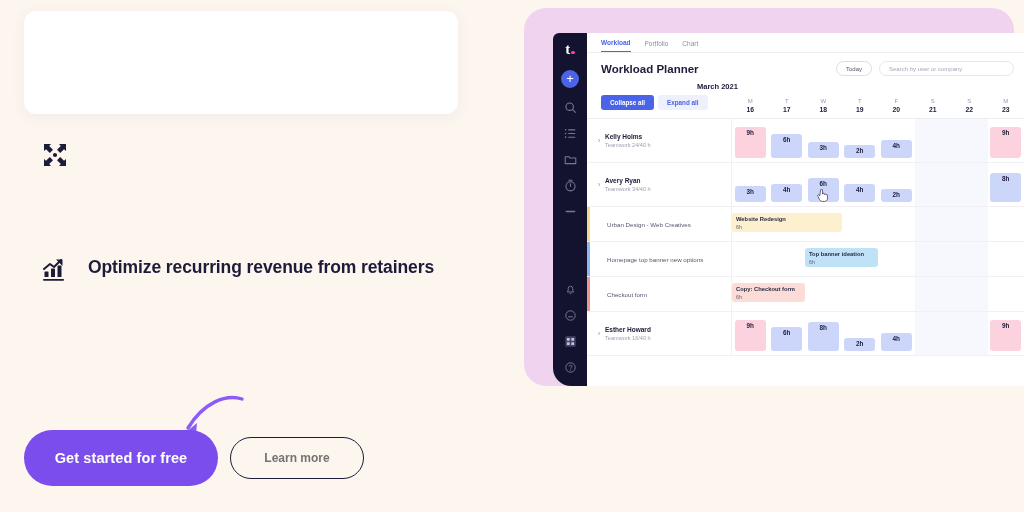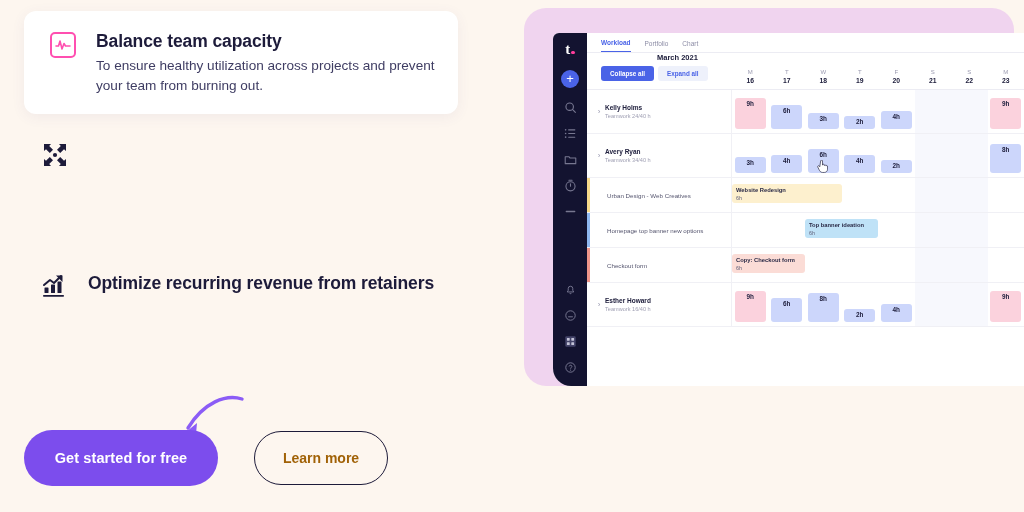--- a/index.html
+++ b/index.html
@@ -44,45 +44,45 @@
   .card {
     position: absolute;
     left: 24px; top: 11px;
     width: 434px; height: 103px;
     background: #ffffff;
     border-radius: 12px;
     box-shadow: 0 3px 14px rgba(90,70,140,0.07);
   }
   #feature-0 { left: 48px; top: 30px; width: 396px; }
   #feature-1 { left: 40px; top: 140px; width: 396px; }
-  #feature-2 { left: 40px; top: 272px; width: 396px; justify-content: space-between; }
+  #feature-2 { left: 40px; top: 256px; width: 396px; justify-content: space-between; }
 
   
   .ico-pulse { width: 26px; height: 26px; border: 2.4px solid #ff4fb0; border-radius: 5px;
                display:flex; align-items:center; justify-content:center; }
   .ico-svg { display:block; }
 
   
-  .cta-wrap { position: absolute; left: 24px; top: 430px; display: flex; align-items: center; gap: 36px; }
+  .cta-wrap { position: absolute; left: 24px; top: 430px; display: flex; align-items: center; gap: 12px; }
   .btn-primary {
     width: 194px; height: 56px;
     background: #7c4ded;
     color: #ffffff;
     border: none; border-radius: 28px;
     font-size: 14.5px; font-weight: bold;
     font-family: "Liberation Sans", sans-serif;
     letter-spacing: 0.1px;
     cursor: pointer;
   }
   .btn-secondary {
-    width: 134px; height: 54px;
+    width: 134px; height: 42px;
     background: transparent;
-    color: #a16207;
+    color: #737373;
     border: 1.8px solid #1d1b3a; border-radius: 27px;
-    font-size: 14px; font-weight: bold;
+    font-size: 12px; font-weight: bold;
     font-family: "Liberation Sans", sans-serif;
     cursor: pointer;
   }
   .arrow-deco { position: absolute; left: 168px; top: 392px; width: 80px; height: 50px; }
 
   
   .right { position: absolute; left: 524px; top: 8px; width: 490px; height: 378px; }
   .panel-bg {
     position: absolute; inset: 0;
     background: #f0d4ef;
@@ -131,21 +131,21 @@
   }
   .search-box {
     margin-left: 7px; width: 135px; height: 15px;
     border: 1px solid #e6e6ef; border-radius: 9px;
     font-size: 6px; color: #a6a6ba; padding: 0 9px;
     display: flex; align-items: center; background:#fff;
     font-family: "Liberation Sans", sans-serif;
   }
 
   .month-row { display: flex; padding: 0 0 4px 0; }
-  .month-label { margin-left: 70px; font-size: 7.5px; font-weight: bold; color: #20203e; }
+  .month-label { margin-left: 110px; font-size: 7.5px; font-weight: bold; color: #20203e; }
 
   .ctrl-row { display: flex; align-items: flex-end; border-bottom: 1px solid #ececf3; }
   .ctrl-left { width: 145px; padding: 0 0 8px 14px; display: flex; gap: 4px; }
   .seg {
     font-size: 6.3px; font-weight: bold; border-radius: 3px;
     padding: 4px 9px; cursor: pointer;
   }
   .seg.active { background: #4a63e7; color: #fff; }
   .seg.inactive { background: #eef1fb; color: #4a63e7; }
   .daycols { flex: 1; display: flex; }
@@ -191,33 +191,20 @@
 </style>
 </head>
 <body>
 
 <div class="page">
 
   <div class="left">
 
     <div class="card"></div>
 
-    <div class="feature" id="feature-0">
-      <div class="ficon">
-        <div class="ico-pulse">
-          <svg class="ico-svg" width="16" height="12" viewBox="0 0 16 12">
-            <polyline points="1,7 3.5,7 5,2 7,10 9,4.5 10.5,7 15,7" fill="none" stroke="#ff4fb0" stroke-width="1.6" stroke-linecap="round" stroke-linejoin="round"></polyline>
-          </svg>
-        </div>
-      </div>
-      <div class="ftext">
-        <h3>Balance team capacity</h3>
-        <p>To ensure healthy utilization across projects and prevent your team from burning out.</p>
-      </div>
-    </div>
 
     <div class="feature" id="feature-1">
       <div class="ficon">
         <svg class="ico-svg" width="26" height="26" viewBox="0 0 26 26">
           <g fill="#1d1b3a">
             <path d="M2 2 L9 2 L7.2 4 L11 7.8 L7.8 11 L4 7.2 L2 9 Z"></path>
             <path d="M24 2 L24 9 L22 7.2 L18.2 11 L15 7.8 L18.8 4 L17 2 Z"></path>
             <path d="M2 24 L2 17 L4 18.8 L7.8 15 L11 18.2 L7.2 22 L9 24 Z"></path>
             <path d="M24 24 L17 24 L18.8 22 L15 18.2 L18.2 15 L22 18.8 L24 17 Z"></path>
             <circle cx="13" cy="13" r="2.1"></circle>
@@ -319,20 +306,25 @@
       </div>
 
       <div class="app-main">
 
         <div class="app-tabs">
           <div class="app-tab active">Workload</div>
           <div class="app-tab">Portfolio</div>
           <div class="app-tab">Chart</div>
         </div>
 
+        <div class="app-head">
+          <div class="app-title">Workload Planner</div>
+          <div class="today-btn">Today</div>
+          <div class="search-box">Search by user or company</div>
+        </div>
 
         <div class="month-row">
           <div class="month-label">March 2021</div>
         </div>
 
         <div class="ctrl-row">
           <div class="ctrl-left">
             <div class="seg active">Collapse all</div>
             <div class="seg inactive">Expand all</div>
           </div>

